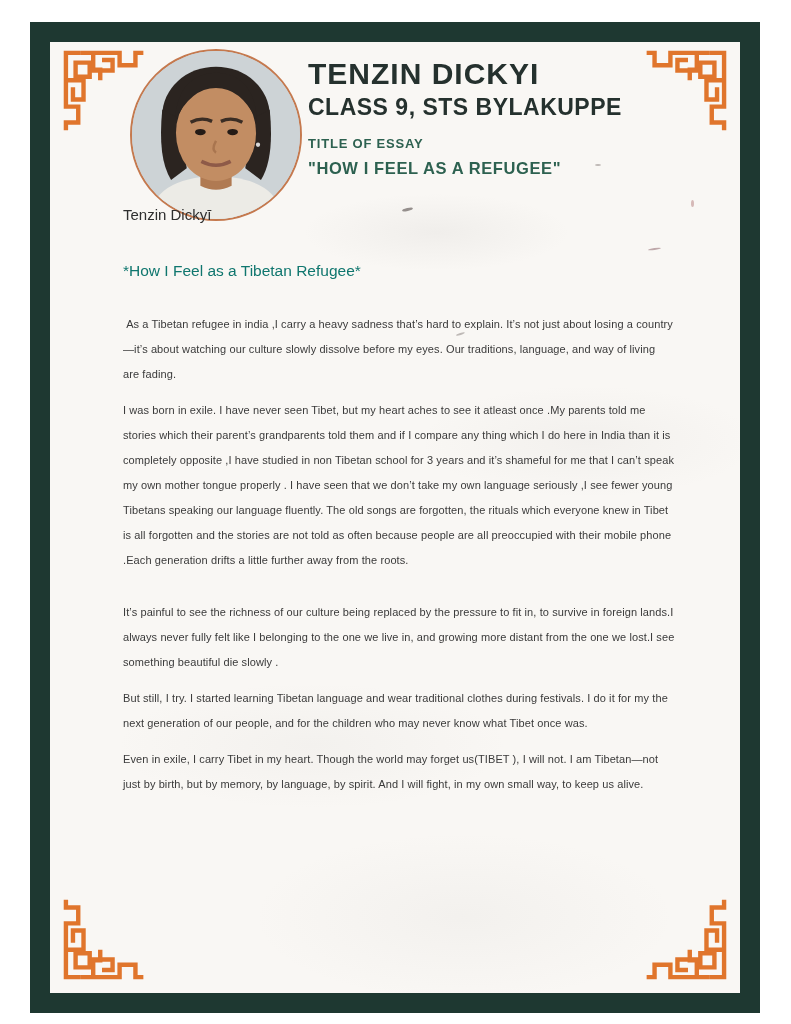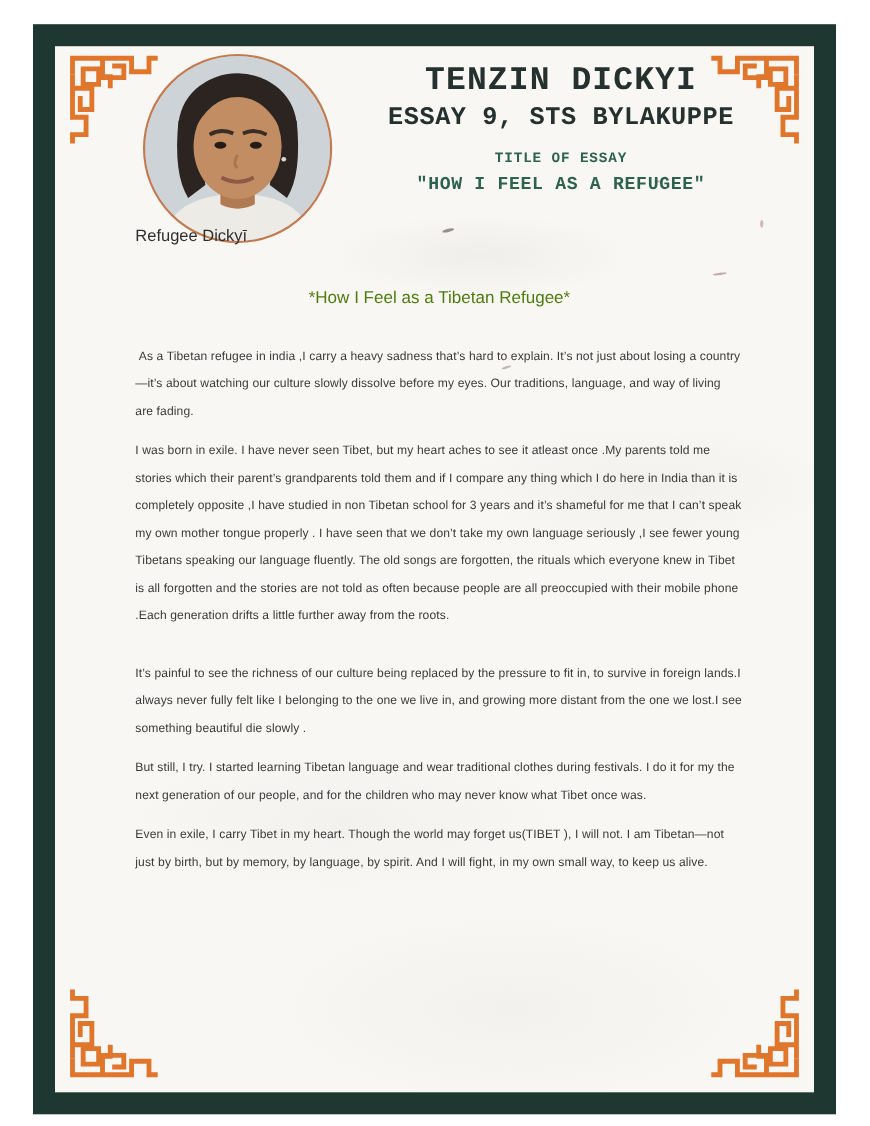--- a/index.html
+++ b/index.html
@@ -42,21 +42,21 @@
   .orn.bl{left:8px;bottom:8px;transform:scaleY(-1);}
   .orn.br{right:8px;bottom:8px;transform:scale(-1,-1);}
   
   .photo{
     position:absolute;left:80px;top:7px;width:172px;height:172px;border-radius:50%;
     overflow:hidden;border:2px solid #c5794e;background:#cdd3d6;
   }
   .photo svg{display:block;width:100%;height:100%;}
   
   .headline{
-    position:absolute;left:258px;top:14px;width:404px;text-align:center;font-family:Liberation Mono, monospace;
+    position:absolute;left:258px;top:14px;width:404px;text-align:left;
   }
   .headline .name{
     font-size:30px;font-weight:bold;letter-spacing:1px;color:var(--title_dark,#25312e);
     line-height:36px;margin:0;
   }
   .headline .class-line{
     font-size:23px;font-weight:bold;letter-spacing:.5px;color:var(--title_dark,#25312e);
     line-height:30px;margin:0;
   }
   .headline .essay-label{
@@ -69,21 +69,21 @@
   }
   
   .content{
     position:absolute;left:73px;top:163px;width:553px;color:var(--body_text,#3a3a3a);
   }
   .content p{white-space:pre-wrap;}
   .meta-line{
     font-size:15px;line-height:20px;margin:0 0 13px;color:#2f2f2f;
   }
   .essay-heading{
-    font-size:15.5px;line-height:20px;margin:36px 0 0;color:#4d7c0f;text-align:center;
+    font-size:15.5px;line-height:20px;margin:36px 0 0;color:#0f766e;
   }
   .paragraphs{margin-top:31px;}
   .paragraphs p{
     font-size:11px;line-height:25px;margin:0 0 11px;letter-spacing:.1px;
   }
   .paragraphs p.spaced{margin-top:27px;}
   
   .speck{position:absolute;border-radius:50%;pointer-events:none;}
   .sp1{left:352px;top:166px;width:11px;height:3px;background:rgba(70,60,58,.55);transform:rotate(-14deg);}
   .sp2{left:598px;top:206px;width:13px;height:2px;background:rgba(120,70,80,.45);transform:rotate(-8deg);}
@@ -149,27 +149,27 @@
         <path d="M86 92 q-5 9 0 12" stroke="#a9754f" stroke-width="2.5" fill="none"></path>
 
         <path d="M71 113 Q86 121 101 113" stroke="#8e5a48" stroke-width="3.5" fill="none"></path>
 
         <circle cx="129" cy="96" r="2.2" fill="#d8d8d8"></circle>
       </svg>
     </div>
 
     <div class="headline">
       <p class="name">TENZIN DICKYI</p>
-      <p class="class-line">ESSAY 9, STS BYLAKUPPE</p>
+      <p class="class-line">CLASS 9, STS BYLAKUPPE</p>
       <p class="essay-label">TITLE OF ESSAY</p>
       <p class="essay-title">"HOW I FEEL AS A REFUGEE"</p>
     </div>
 
     <div class="content">
-      <p class="meta-line">Refugee Dickyī</p>
+      <p class="meta-line">Tenzin Dickyī</p>
       <p class="essay-heading">*How I Feel as a Tibetan Refugee*</p>
       <div class="paragraphs">
         <p> As a Tibetan refugee in india ,I carry a heavy sadness that’s hard to explain. It’s not just about losing a country—it’s about watching our culture slowly dissolve before my eyes. Our traditions, language, and way of living  are fading.</p>
         <p>I was born in exile. I have never seen Tibet, but my heart aches to see it atleast once .My parents told me stories which their parent’s grandparents told them and if I compare any thing which I do here in India than it is completely opposite ,I have studied in non Tibetan school for 3 years and it’s shameful for me that I can’t speak my own mother tongue properly . I have seen that we don’t take my own language seriously ,I see fewer young Tibetans speaking our language fluently. The old songs are forgotten, the rituals which everyone knew in Tibet is all forgotten and the stories are not told as often because people are all preoccupied with their mobile phone .Each generation drifts a little further away from the roots.</p>
         <p class="spaced">It’s painful to see the richness of our culture being replaced by the pressure to fit in, to survive in foreign lands.I always never fully felt like I belonging to the one we live in, and growing more distant from the one we lost.I see something beautiful die slowly .</p>
         <p>But still, I try. I started learning Tibetan language and wear traditional clothes during festivals. I do it for my the next generation of our people, and for the children who may never know what Tibet once was.</p>
         <p>Even in exile, I carry Tibet in my heart. Though the world may forget us(TIBET ), I will not. I am Tibetan—not just by birth, but by memory, by language, by spirit. And I will fight, in my own small way, to keep us alive.</p>
       </div>
     </div>
 

